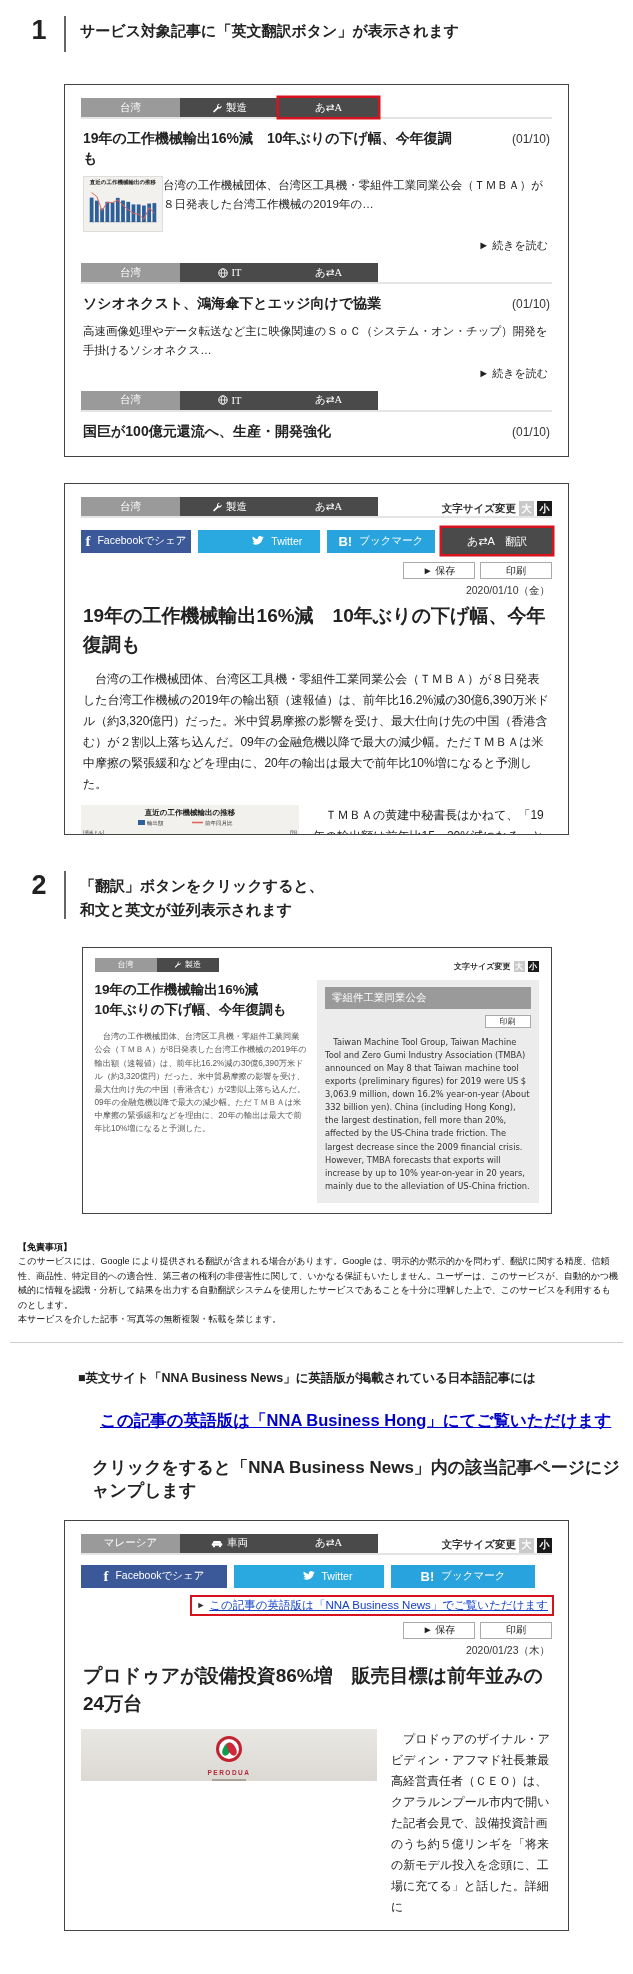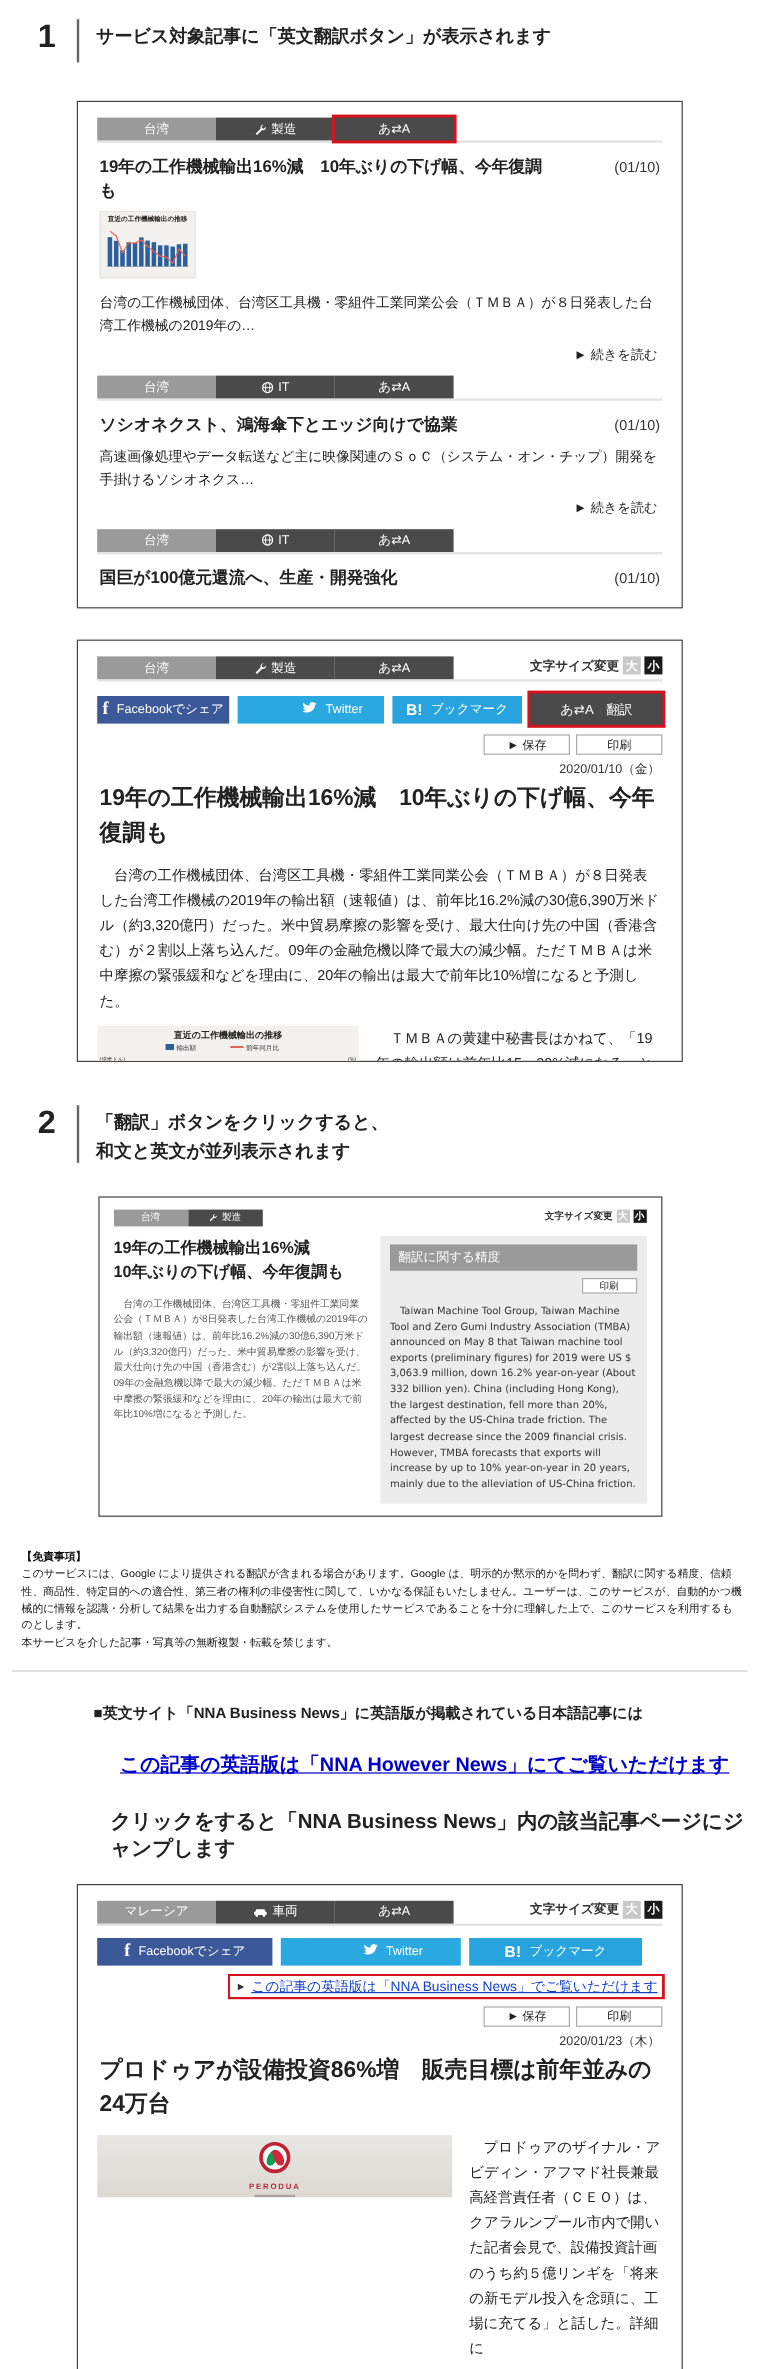--- a/index.html
+++ b/index.html
@@ -11,39 +11,39 @@
   .step { display:flex; align-items:flex-start; margin:14px 0 0 26px; }
   .step-num { font-size:27px; font-weight:bold; width:26px; text-align:center; line-height:1.2; }
   .step-rule { width:2px; background:#666; align-self:stretch; margin:2px 14px 2px 12px; min-height:36px; }
   .step-title { font-size:15px; font-weight:bold; line-height:1.55; padding-top:5px; }
 
   
   .shot { border:1.5px solid #444; background:#fff; margin-left:auto; margin-right:auto; }
   .shot-pad { padding:13px 16px; }
 
   
-  .topline { display:flex; align-items:flex-start; }
+  .topline { display:flex; align-items:flex-end;font-family:Liberation Serif, serif; }
   .tabs { display:flex; }
   .tab { width:99px; height:19px; color:#fff; font-size:10.5px; display:flex; align-items:center; justify-content:center; gap:4px; }
   .tab-gray { background:#9a9a9a; }
   .tab-dark { background:#4a4a4a; }
   .redbox { box-shadow:0 0 0 2.5px #d6121f; position:relative; z-index:2; }
   .tabline { border-bottom:2px solid #e4e4e4; }
   .tab .ticon { display:flex; align-items:center; }
 
   
   .fsz { margin-left:auto; display:flex; align-items:center; gap:3px; font-size:10.5px; font-weight:bold; color:#333; }
   .fsz-big { background:#c9c9c9; color:#fff; width:15px; height:15px; display:flex; align-items:center; justify-content:center; font-size:10px; }
   .fsz-small { background:#1a1a1a; color:#fff; width:15px; height:15px; display:flex; align-items:center; justify-content:center; font-size:10px; }
 
   
   .art-head { display:flex; align-items:baseline; margin:10px 2px 8px 2px; }
   .art-title { font-size:14px; font-weight:bold; flex:1; line-height:1.4; }
   .art-date { font-size:12px; color:#333; margin-left:10px; white-space:nowrap;padding-left:42px; }
-  .art-row { display:flex; gap:12px; margin:2px 2px 0 2px;flex-direction:column; }
+  .art-row { display:flex; margin:2px 2px 0 2px; }
   .thumb { width:80px; height:56px; border:1px solid #ddd; flex:none; }
   .excerpt { font-size:11.5px; line-height:1.65; flex:1; }
   .readmore { text-align:right; font-size:11px; margin:6px 4px 10px 0; }
 
   
   .share { display:flex; gap:7px; margin:10px 0 0 0; align-items:center; }
   .sbtn { height:23px; color:#fff; font-size:10.5px; display:flex; align-items:center; justify-content:center; gap:7px; }
   .sbtn-fb { width:146px; background:#3b5998; }
   .sbtn-tw { width:150px; background:#2aa9e0;padding-left:36px; }
   .sbtn-ht { width:144px; background:#28a3dd; }
@@ -387,21 +387,21 @@
 
       <div class="cols">
         <div class="col-jp">
           <div class="jp-h">
             <div>19年の工作機械輸出16%減</div>
             <div>10年ぶりの下げ幅、今年復調も</div>
           </div>
           <div class="jp-b">　台湾の工作機械団体、台湾区工具機・零組件工業同業公会（ＴＭＢＡ）が8日発表した台湾工作機械の2019年の輸出額（速報値）は、前年比16.2%減の30億6,390万米ドル（約3,320億円）だった。米中貿易摩擦の影響を受け、最大仕向け先の中国（香港含む）が2割以上落ち込んだ。09年の金融危機以降で最大の減少幅。ただＴＭＢＡは米中摩擦の緊張緩和などを理由に、20年の輸出は最大で前年比10%増になると予測した。</div>
         </div>
         <div class="col-en">
-          <div class="en-bar">翻訳に関する精度</div>
+          <div class="en-bar">零組件工業同業公会</div>
           <div class="en-print">
             <div class="wbtn">印刷</div>
           </div>
           <div class="en-b">　Taiwan Machine Tool Group, Taiwan Machine Tool and Zero Gumi Industry Association (TMBA) announced on May 8 that Taiwan machine tool exports (preliminary figures) for 2019 were US $ 3,063.9 million, down 16.2% year-on-year (About 332 billion yen). China (including Hong Kong), the largest destination, fell more than 20%, affected by the US-China trade friction. The largest decrease since the 2009 financial crisis. However, TMBA forecasts that exports will increase by up to 10% year-on-year in 20 years, mainly due to the alleviation of US-China friction.</div>
         </div>
       </div>
     </div>
   </div>
 
   
@@ -410,21 +410,21 @@
     <div>このサービスには、Google により提供される翻訳が含まれる場合があります。Google は、明示的か黙示的かを問わず、翻訳に関する精度、信頼性、商品性、特定目的への適合性、第三者の権利の非侵害性に関して、いかなる保証もいたしません。ユーザーは、このサービスが、自動的かつ機械的に情報を認識・分析して結果を出力する自動翻訳システムを使用したサービスであることを十分に理解した上で、このサービスを利用するものとします。</div>
     <div>本サービスを介した記事・写真等の無断複製・転載を禁じます。</div>
   </div>
 
   <hr class="divider">
 
   
   <div class="section">
     <div>■英文サイト「NNA Business News」に英語版が掲載されている日本語記事には</div>
   </div>
-  <a class="biglink">この記事の英語版は「NNA However News」にてご覧いただけます</a>
+  <a class="biglink">この記事の英語版は「NNA Business Hong」にてご覧いただけます</a>
   <div class="section-note">クリックをすると「NNA Business News」内の該当記事ページにジャンプします</div>
 
   
   <div class="shot" style="width:505px; margin-top:18px;">
     <div class="shot-pad" style="padding-bottom:0;">
       <div class="topline tabline">
         <div class="tabs">
           <div class="tab tab-gray">
               <span>マレーシア</span>
             </div>

